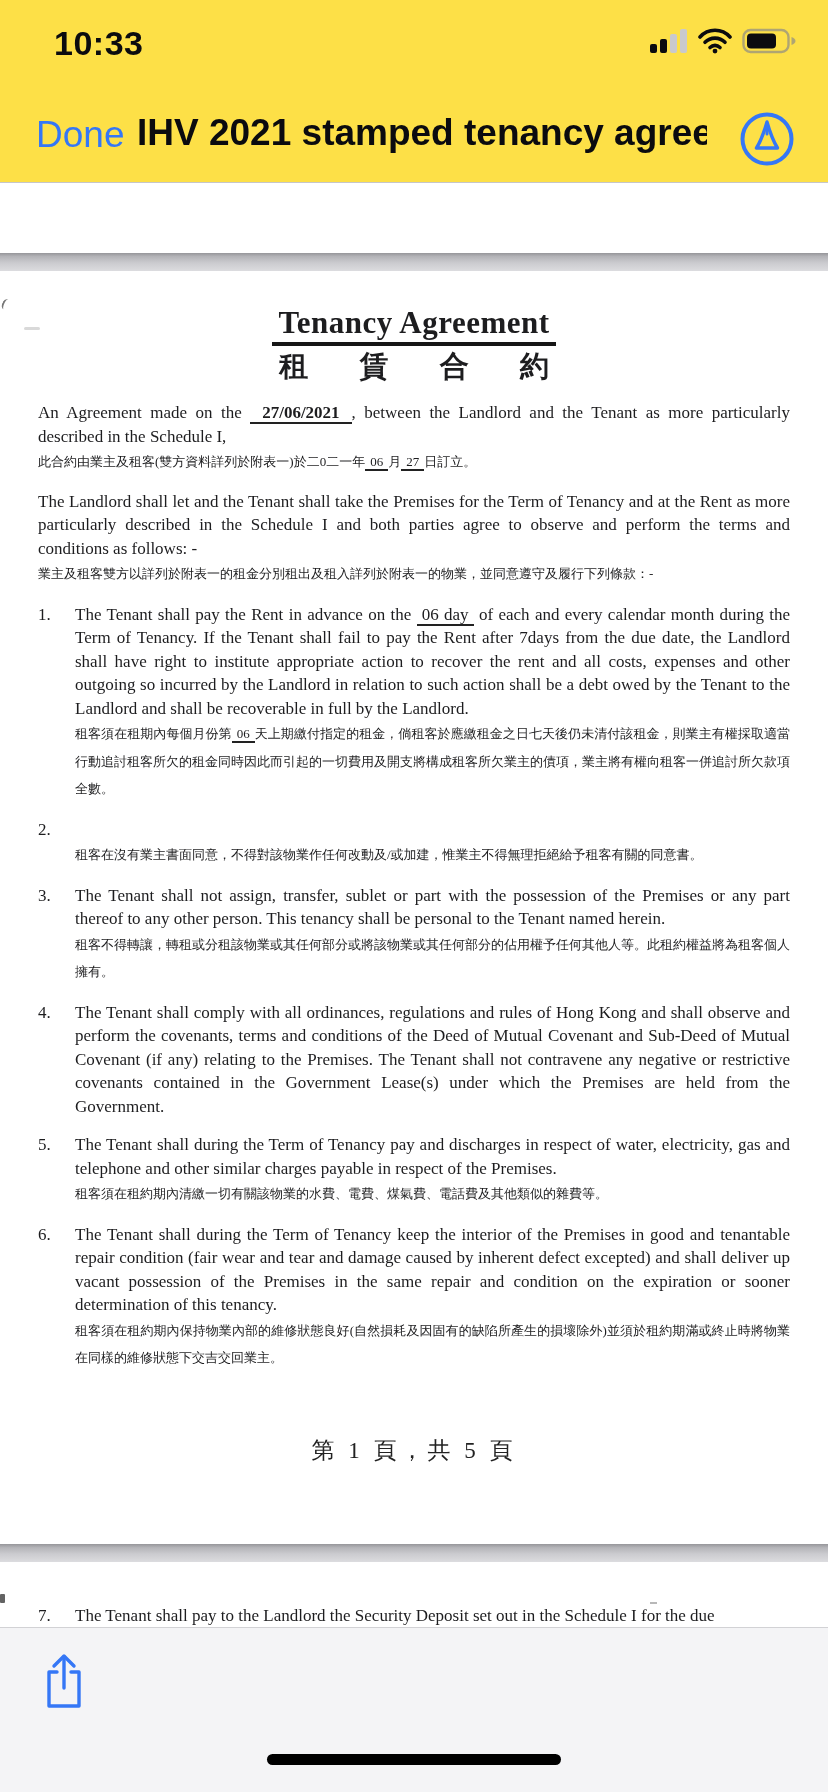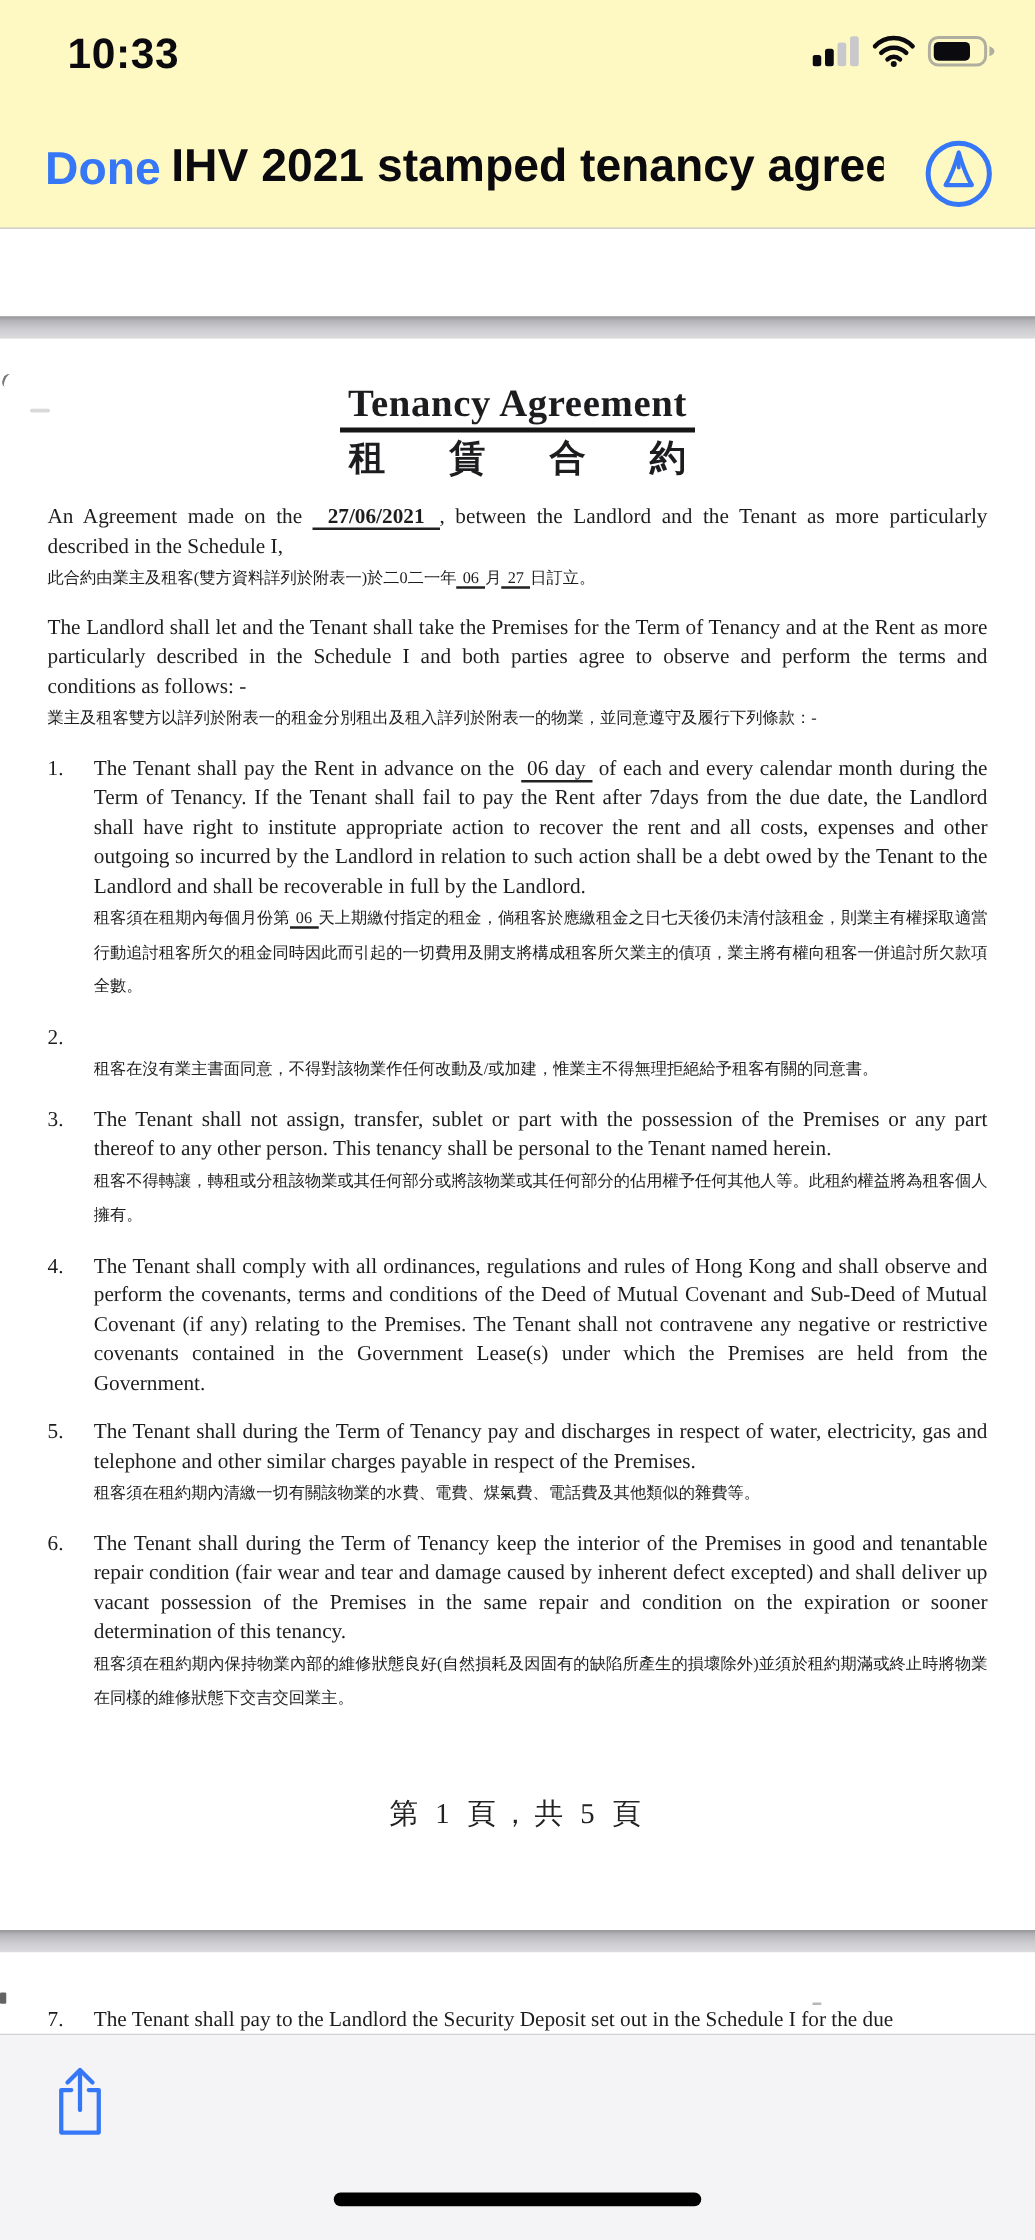--- a/index.html
+++ b/index.html
@@ -5,30 +5,30 @@
   html,body{margin:0;padding:0;}
   body{
     width:828px;height:1792px;position:relative;overflow:hidden;
     background:#ffffff;
     font-family:"Liberation Sans", sans-serif;
     -webkit-font-smoothing:antialiased;
   }
   
   .header{
     position:absolute;top:0;left:0;width:828px;height:182px;
-    background:#fef9c3;border-bottom:1px solid #c6c6c9;z-index:30;
+    background:#fde047;border-bottom:1px solid #c6c6c9;z-index:30;
   }
   .time{
     position:absolute;left:54px;top:24px;
     font-size:34px;font-weight:700;color:#0b0b0f;letter-spacing:.5px;
   }
   .status-icons{position:absolute;right:30px;top:28px;display:flex;align-items:center;gap:10px;}
   .done{
     position:absolute;left:36px;top:114px;
-    font-size:37px;color:#3577f6;font-weight:700;cursor:pointer;
+    font-size:37px;color:#3577f6;font-weight:400;cursor:pointer;
   }
   .nav-title{
     position:absolute;left:137px;top:112px;max-width:570px;
     font-size:37px;font-weight:700;color:#0b0b0f;
     white-space:nowrap;overflow:hidden;
   }
   .markup-btn{position:absolute;right:32px;top:110px;width:58px;height:58px;cursor:pointer;}
   
   .white-strip{position:absolute;top:183px;left:0;width:828px;height:70px;background:#ffffff;}
   .page-gap{

